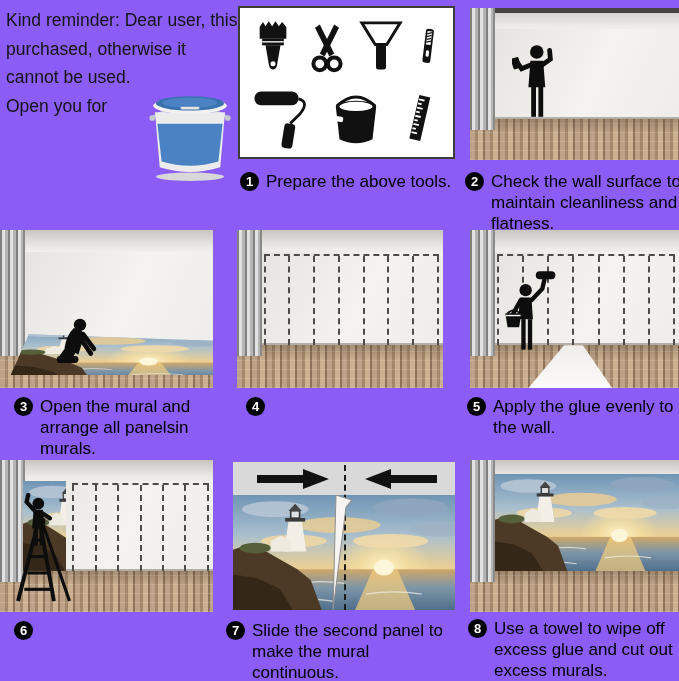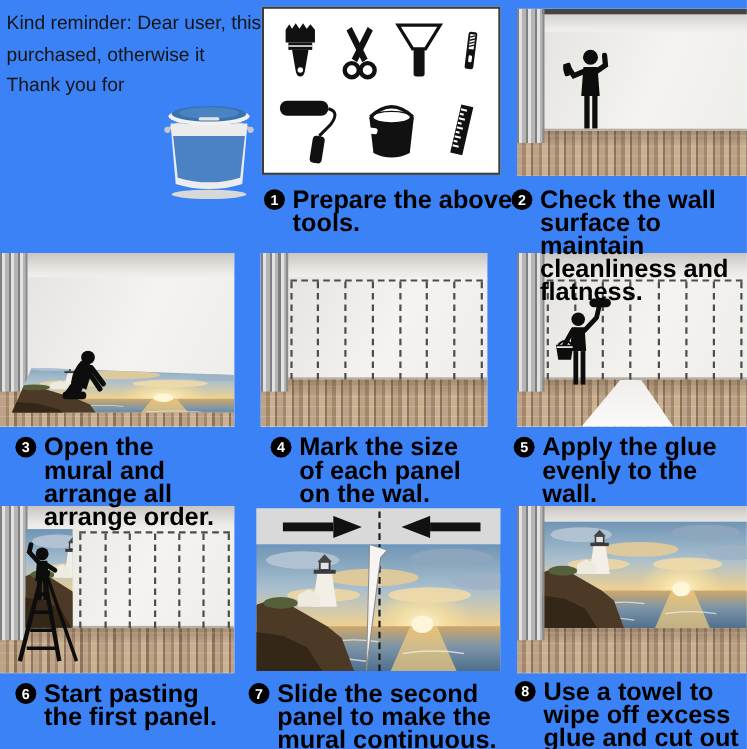--- a/index.html
+++ b/index.html
@@ -1,35 +1,35 @@
 <!DOCTYPE html>
 <html><head>
 <meta charset="utf-8">
 <style>
   html,body{margin:0;padding:0;background:#fff;}
-  #canvas{position:relative;width:679px;height:681px;background:#3b82f6;overflow:hidden;
+  #canvas{position:relative;width:679px;height:681px;background:#8b5cf6;overflow:hidden;
           font-family:"Liberation Sans",sans-serif;color:#111;}
 
   
   .reminder{position:absolute;left:6px;top:6px;width:236px;}
   .reminder > div{font-size:17.5px;line-height:28.6px;color:#151515;white-space:nowrap;}
   .bucket{position:absolute;left:138px;top:88px;width:104px;height:96px;}
 
   
   .toolbox{position:absolute;left:238px;top:6px;width:217px;height:153px;border:2px solid #3c3c3c;
            background:#fff;box-sizing:border-box;display:flex;flex-direction:column;
            justify-content:space-around;padding:3px 5px;}
   .tool-row{display:flex;justify-content:space-around;align-items:center;}
   .tool-row svg{display:block;}
 
   
   .cap{position:absolute;display:flex;gap:7px;align-items:flex-start;}
   .badge{width:19px;height:19px;border-radius:50%;background:#000;color:#fff;
          font-weight:bold;font-size:13px;line-height:19px;text-align:center;flex:0 0 19px;margin-top:1px;}
-  .cap-text{font-size:23px;line-height:21px;color:#000;font-weight:bold;}
+  .cap-text{font-size:17px;line-height:21px;color:#000;}
 
   
   .room{position:absolute;overflow:hidden;background:#fff;}
   .ceiling{position:absolute;left:0;top:0;right:0;height:16%;
            background:linear-gradient(#c9c6c2,#eceae7 70%,#f3f1ee);}
   .toplip{position:absolute;left:0;top:0;right:0;height:5px;background:#46443f;}
   .wall{position:absolute;left:10%;right:0;top:14%;bottom:27%;
         background:linear-gradient(115deg,#e6e4e1,#f5f3f0 55%,#efedea);}
   .wall::after{content:"";position:absolute;left:0;right:0;bottom:0;height:2px;background:#b3aea7;}
   .blinds{position:absolute;left:0;top:0;width:11%;bottom:20%;
@@ -109,21 +109,22 @@
       <polygon points="34,64 52,64 52,52 43,46 34,52" fill="#efeae0"></polygon>
     </g>
   </defs>
 </svg>
 
 <div id="canvas">
 
   <div class="reminder">
       <div>Kind reminder: Dear user, this</div>
       <div>purchased, otherwise it</div>
-      <div>Thank you for</div>
+      <div>cannot be used.</div>
+      <div>Open you for</div>
     </div>
   <svg class="bucket" viewBox="0 0 110 98">
     <ellipse cx="55" cy="92" rx="36" ry="4.5" fill="#d8d8d8"></ellipse>
     <path d="M14,30 Q55,6 96,30" stroke="#b9c2cc" stroke-width="3" fill="none"></path>
     <circle cx="15" cy="30" r="3" fill="#c4c9cf"></circle>
       <circle cx="95" cy="30" r="3" fill="#c4c9cf"></circle>
     <path d="M18,24 L92,24 L87,82 Q55,92 23,82 Z" fill="#ececec"></path>
     <path d="M20.5,36 L89.5,36 L85,76 Q55,85 25,76 Z" fill="#4a82c4"></path>
     <ellipse cx="55" cy="17" rx="39" ry="8.5" fill="#f1f1f1"></ellipse>
     <ellipse cx="55" cy="14.5" rx="36" ry="7.5" fill="#3a72ae"></ellipse>
@@ -356,33 +357,31 @@
   <div class="cap" style="left:240px;top:171px">
     <span class="badge">1</span>
     <span class="cap-text" style="width:200px">Prepare the above tools.</span>
   </div>
   <div class="cap" style="left:465px;top:171px">
     <span class="badge">2</span>
     <span class="cap-text" style="width:196px">Check the wall surface to maintain cleanliness and flatness.</span>
   </div>
   <div class="cap" style="left:14px;top:396px">
     <span class="badge">3</span>
-    <span class="cap-text" style="width:165px">Open the mural and arrange all arrange order.</span>
+    <span class="cap-text" style="width:165px">Open the mural and arrange all panelsin murals.</span>
   </div>
   <div class="cap" style="left:246px;top:396px">
     <span class="badge">4</span>
-    <span class="cap-text" style="width:172px">Mark the size of each panel on the wal.</span>
   </div>
   <div class="cap" style="left:467px;top:396px">
     <span class="badge">5</span>
     <span class="cap-text" style="width:188px">Apply the glue evenly to the wall.</span>
   </div>
   <div class="cap" style="left:14px;top:620px">
     <span class="badge">6</span>
-    <span class="cap-text" style="width:170px">Start pasting the first panel.</span>
   </div>
   <div class="cap" style="left:226px;top:620px">
     <span class="badge">7</span>
     <span class="cap-text" style="width:206px">Slide the second panel to make the mural continuous.</span>
   </div>
   <div class="cap" style="left:468px;top:618px">
     <span class="badge">8</span>
     <span class="cap-text" style="width:188px">Use a towel to wipe off excess glue and cut out excess murals.</span>
   </div>
 

